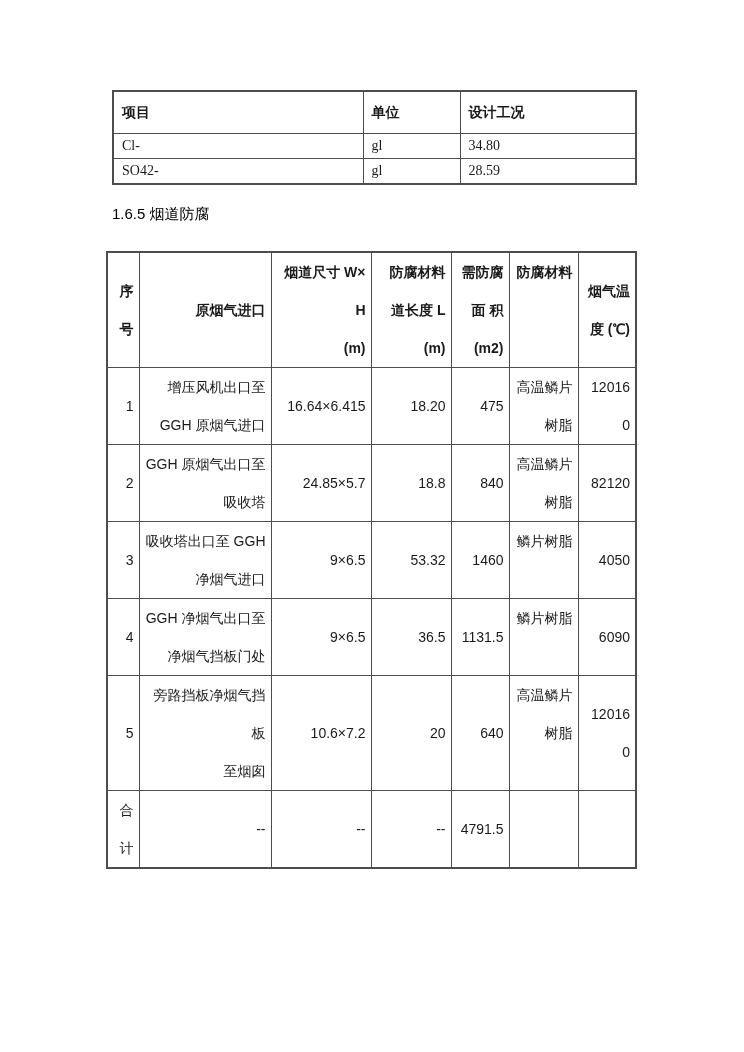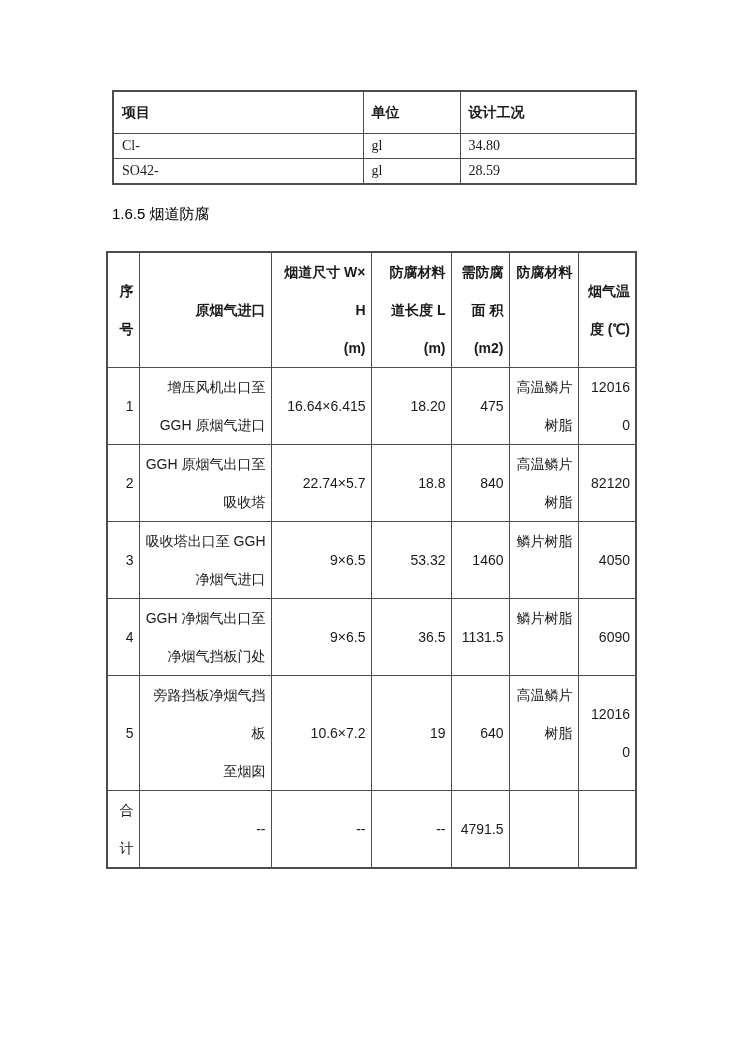--- a/index.html
+++ b/index.html
@@ -153,21 +153,21 @@
     <td>475</td>
     <td class="v-top">高温鳞片
 树脂</td>
     <td>12016
 0</td>
   </tr>
   <tr>
     <td>2</td>
     <td>GGH 原烟气出口至
 吸收塔</td>
-    <td>22.74×5.7</td>
+    <td>24.85×5.7</td>
     <td>18.8</td>
     <td>840</td>
     <td class="v-top">高温鳞片
 树脂</td>
     <td>82120</td>
   </tr>
   <tr>
     <td>3</td>
     <td>吸收塔出口至 GGH
 净烟气进口</td>
@@ -185,21 +185,21 @@
     <td>36.5</td>
     <td>1131.5</td>
     <td class="v-top">鳞片树脂</td>
     <td>6090</td>
   </tr>
   <tr>
     <td>5</td>
     <td>旁路挡板净烟气挡板
 至烟囱</td>
     <td>10.6×7.2</td>
-    <td>19</td>
+    <td>20</td>
     <td>640</td>
     <td class="v-top">高温鳞片
 树脂</td>
     <td>12016
 0</td>
   </tr>
   <tr>
     <td>合
 计</td>
     <td>--</td>

